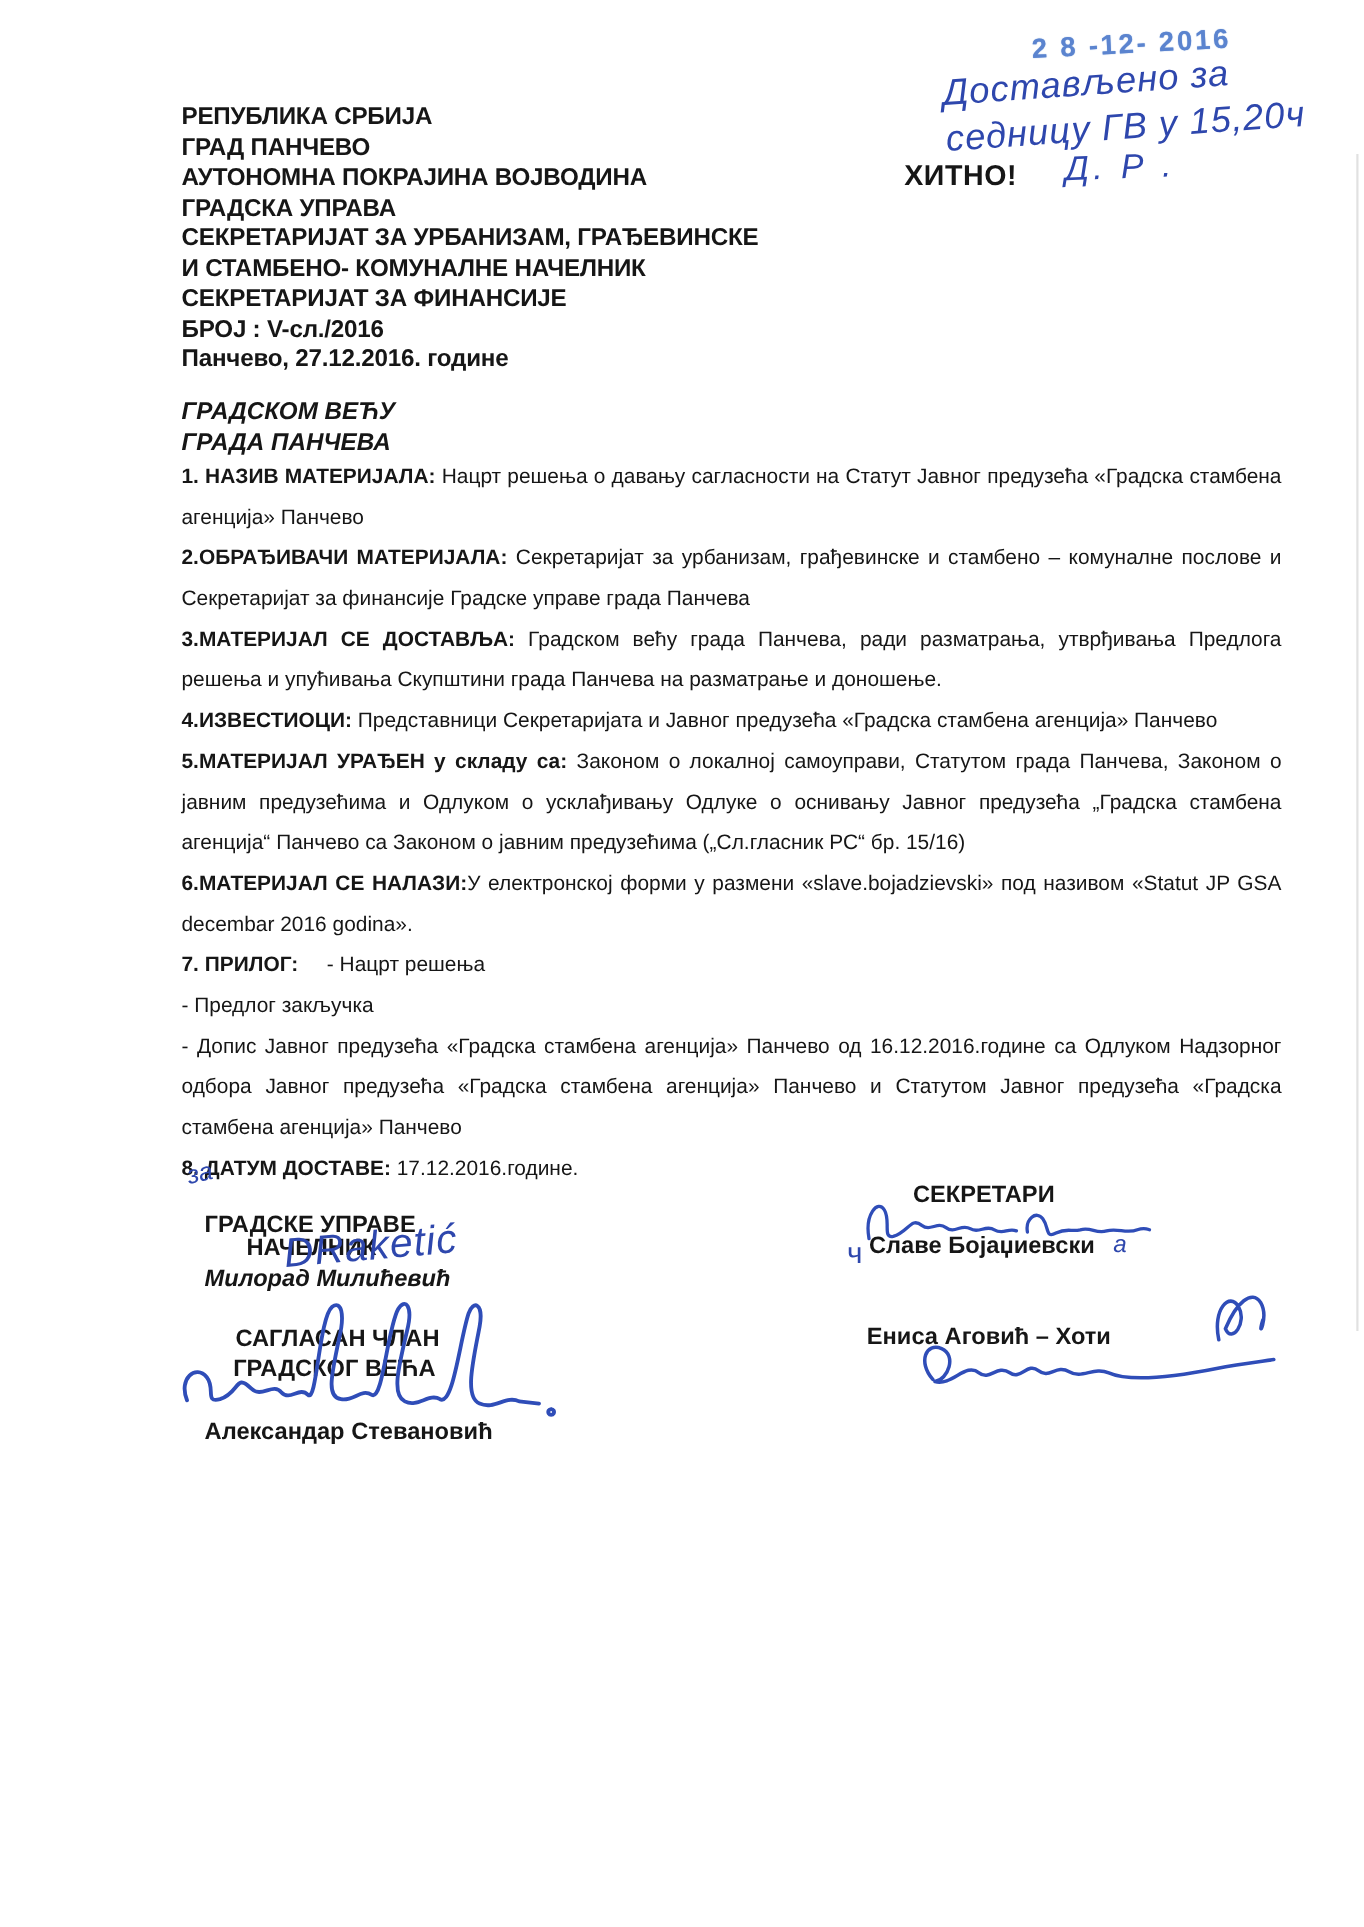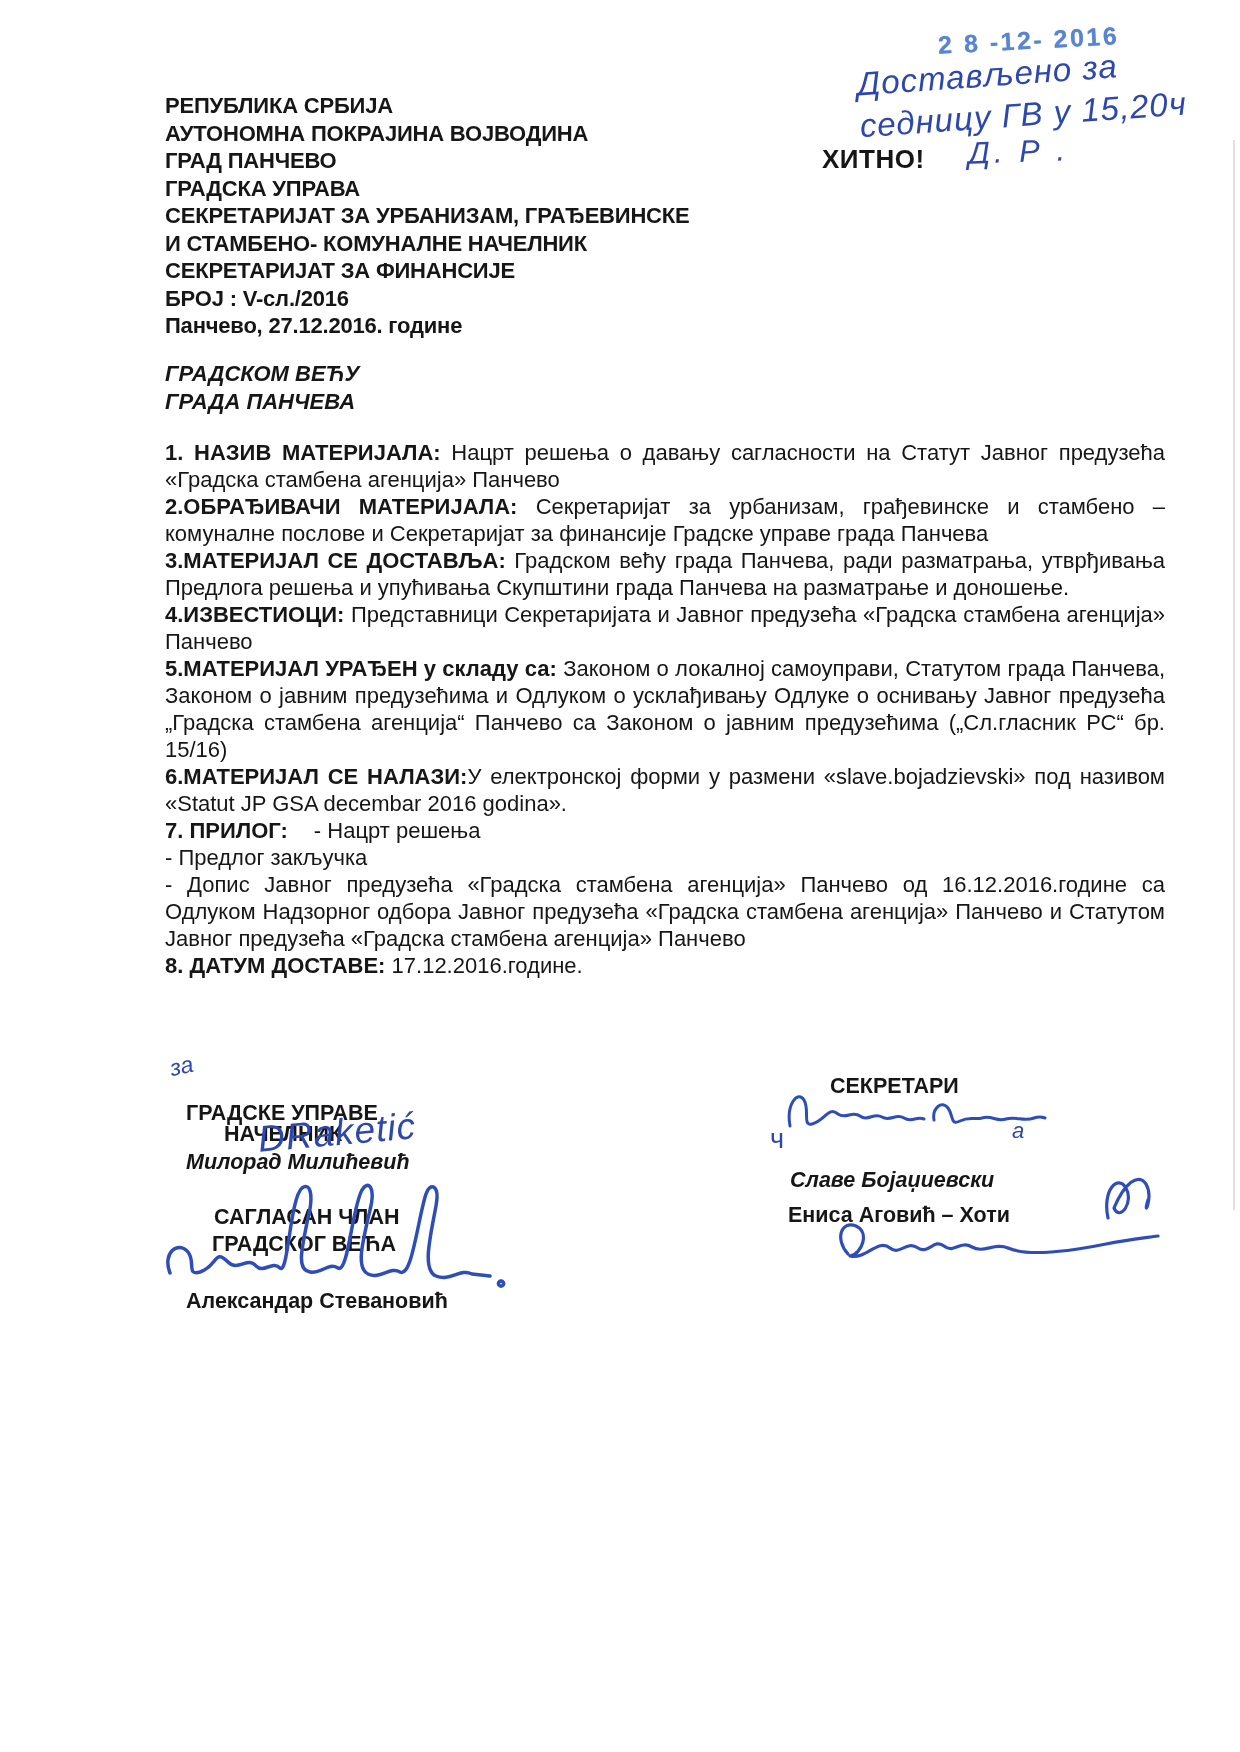--- a/index.html
+++ b/index.html
@@ -18,22 +18,22 @@
     font-weight:700;font-size:22px;line-height:27.5px;
     letter-spacing:-0.2px;white-space:nowrap;
   }
   .addressee{
     position:absolute;left:165px;top:360px;
     font-weight:700;font-size:22px;line-height:27.5px;
     white-space:nowrap;
     font-style:italic;
   }
   .doc-body{
-    position:absolute;left:165px;top:439px;width:1000px;
-    font-size:22px;line-height:27px;text-align:justify;
+    position:absolute;left:165px;top:415px;width:1000px;
+    font-size:19px;line-height:37px;text-align:justify;
   }
   .doc-body p{margin:0;}
   .doc-body b{font-weight:700;}
   .gap7{margin-left:26px;}
   .urgent{
     position:absolute;left:802px;top:144px;
     font-weight:700;font-size:26px;letter-spacing:0.5px;margin-left:20px;
   }
   
   .sigtext{position:absolute;font-weight:700;font-size:21.5px;white-space:nowrap;}
@@ -69,22 +69,22 @@
   <div class="hw hw-note">
     <div>Достављено за</div>
     <div>седницу ГВ у 15,20ч</div>
   </div>
   <div class="hw hw-initials">Д. Р .</div>
 
   <div class="urgent">ХИТНО!</div>
 
   <div class="letterhead">
     <div>РЕПУБЛИКА СРБИЈА</div>
+    <div>ГРАД ПАНЧЕВО</div>
     <div>АУТОНОМНА ПОКРАЈИНА ВОЈВОДИНА</div>
-    <div>ГРАД ПАНЧЕВО</div>
     <div>ГРАДСКА УПРАВА</div>
     <div>СЕКРЕТАРИЈАТ ЗА  УРБАНИЗАМ, ГРАЂЕВИНСКЕ</div>
     <div>И СТАМБЕНО- КОМУНАЛНЕ НАЧЕЛНИК</div>
     <div>СЕКРЕТАРИЈАТ ЗА ФИНАНСИЈЕ</div>
     <div>БРОЈ : V-сл./2016</div>
     <div>Панчево,  27.12.2016. године</div>
   </div>
 
   <div class="addressee">
     <div>ГРАДСКОМ ВЕЋУ</div>
@@ -109,21 +109,21 @@
   <div class="sigtext" style="left:186px;top:1101px;">ГРАДСКЕ УПРАВЕ</div>
   <div class="hw hw-raketic">DRaketić</div>
   <div class="sigtext" style="left:186px;top:1150px;font-style:italic;">Милорад Милићевић</div>
 
   <div class="sigtext" style="left:830px;top:1074px;">СЕКРЕТАРИ</div>
   <svg class="sig-svg" style="left:782px;top:1086px;" width="265" height="48" viewBox="0 0 265 48">
     <path stroke-width="3" d="M8 40 C 4 18, 16 4, 22 14 C 28 24, 20 40, 30 38 C 44 34, 46 20, 56 28 C 64 34, 70 24, 78 30 C 86 36, 92 26, 100 31 C 108 36, 114 27, 122 32 C 130 37, 134 30, 142 33
          M152 34 C 150 22, 160 14, 166 22 C 172 30, 168 40, 178 35 C 188 30, 192 34, 200 32 C 210 29, 214 36, 224 33 C 234 30, 242 36, 252 32 C 258 30, 260 31, 263 32"></path>
   </svg>
   <div class="hw hw-slave-pre">ч</div>
-  <div class="sigtext" style="left:790px;top:1168px;font-style:italic;">Славе Бојаџиевски</div>
+  <div class="sigtext" style="left:790px;top:1120px;">Славе Бојаџиевски</div>
   <div class="hw hw-slave-post">а</div>
 
   <div class="sigtext" style="left:214px;top:1205px;">САГЛАСАН ЧЛАН</div>
   <div class="sigtext" style="left:212px;top:1232px;">ГРАДСКОГ ВЕЋА</div>
   <svg class="sig-svg" style="left:160px;top:1178px;" width="350" height="125" viewBox="0 0 350 125">
     <path stroke-width="3.5" d="M10 95 C 2 75, 18 62, 28 74 C 36 84, 26 98, 40 94 C 58 88, 54 70, 68 84 C 78 94, 88 78, 96 88 C 104 96, 112 82, 120 90 C 128 98, 130 20, 142 10 C 150 4, 154 16, 148 40 C 142 70, 136 92, 150 94 C 162 96, 168 84, 178 90 C 188 96, 192 30, 202 12 C 208 2, 216 8, 210 32 C 202 66, 196 90, 208 96 C 220 102, 230 88, 240 94 C 252 100, 258 40, 266 16 C 270 4, 280 6, 276 28 C 270 60, 262 92, 276 98 C 290 104, 300 90, 312 96 L 330 98
          M341 103 a2.6 2.6 0 1 0 0.1 0"></path>
   </svg>
   <div class="sigtext" style="left:186px;top:1289px;">Александар Стевановић</div>
 

